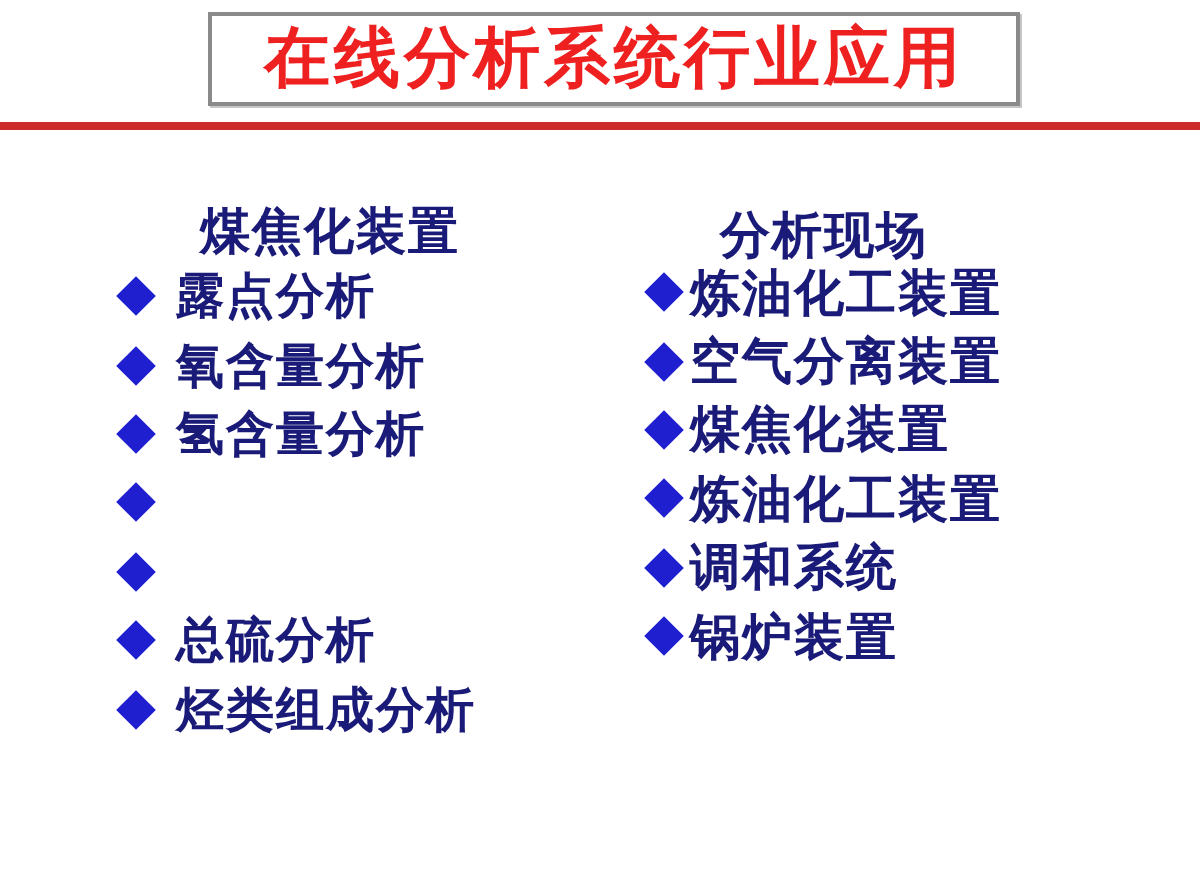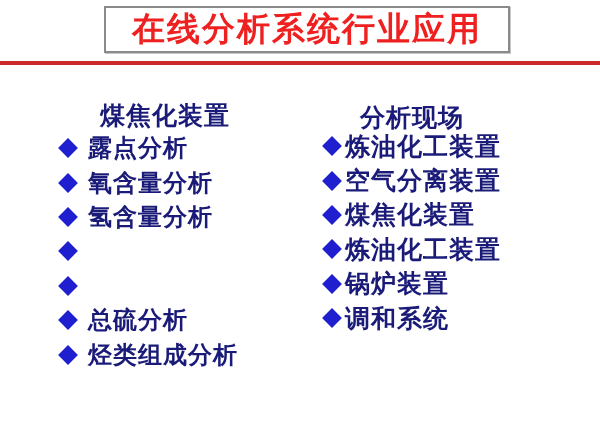--- a/index.html
+++ b/index.html
@@ -137,21 +137,21 @@
     <li class="row">
       <span class="diamond"></span>
       <span class="item-label">煤焦化装置</span>
     </li>
     <li class="row">
       <span class="diamond"></span>
       <span class="item-label">炼油化工装置</span>
     </li>
     <li class="row">
       <span class="diamond"></span>
-      <span class="item-label">锅炉装置</span>
+      <span class="item-label">调和系统</span>
     </li>
     <li class="row">
       <span class="diamond"></span>
-      <span class="item-label">调和系统</span>
+      <span class="item-label">锅炉装置</span>
     </li>
   </ul>
 
 </div>
 
 </body></html>

